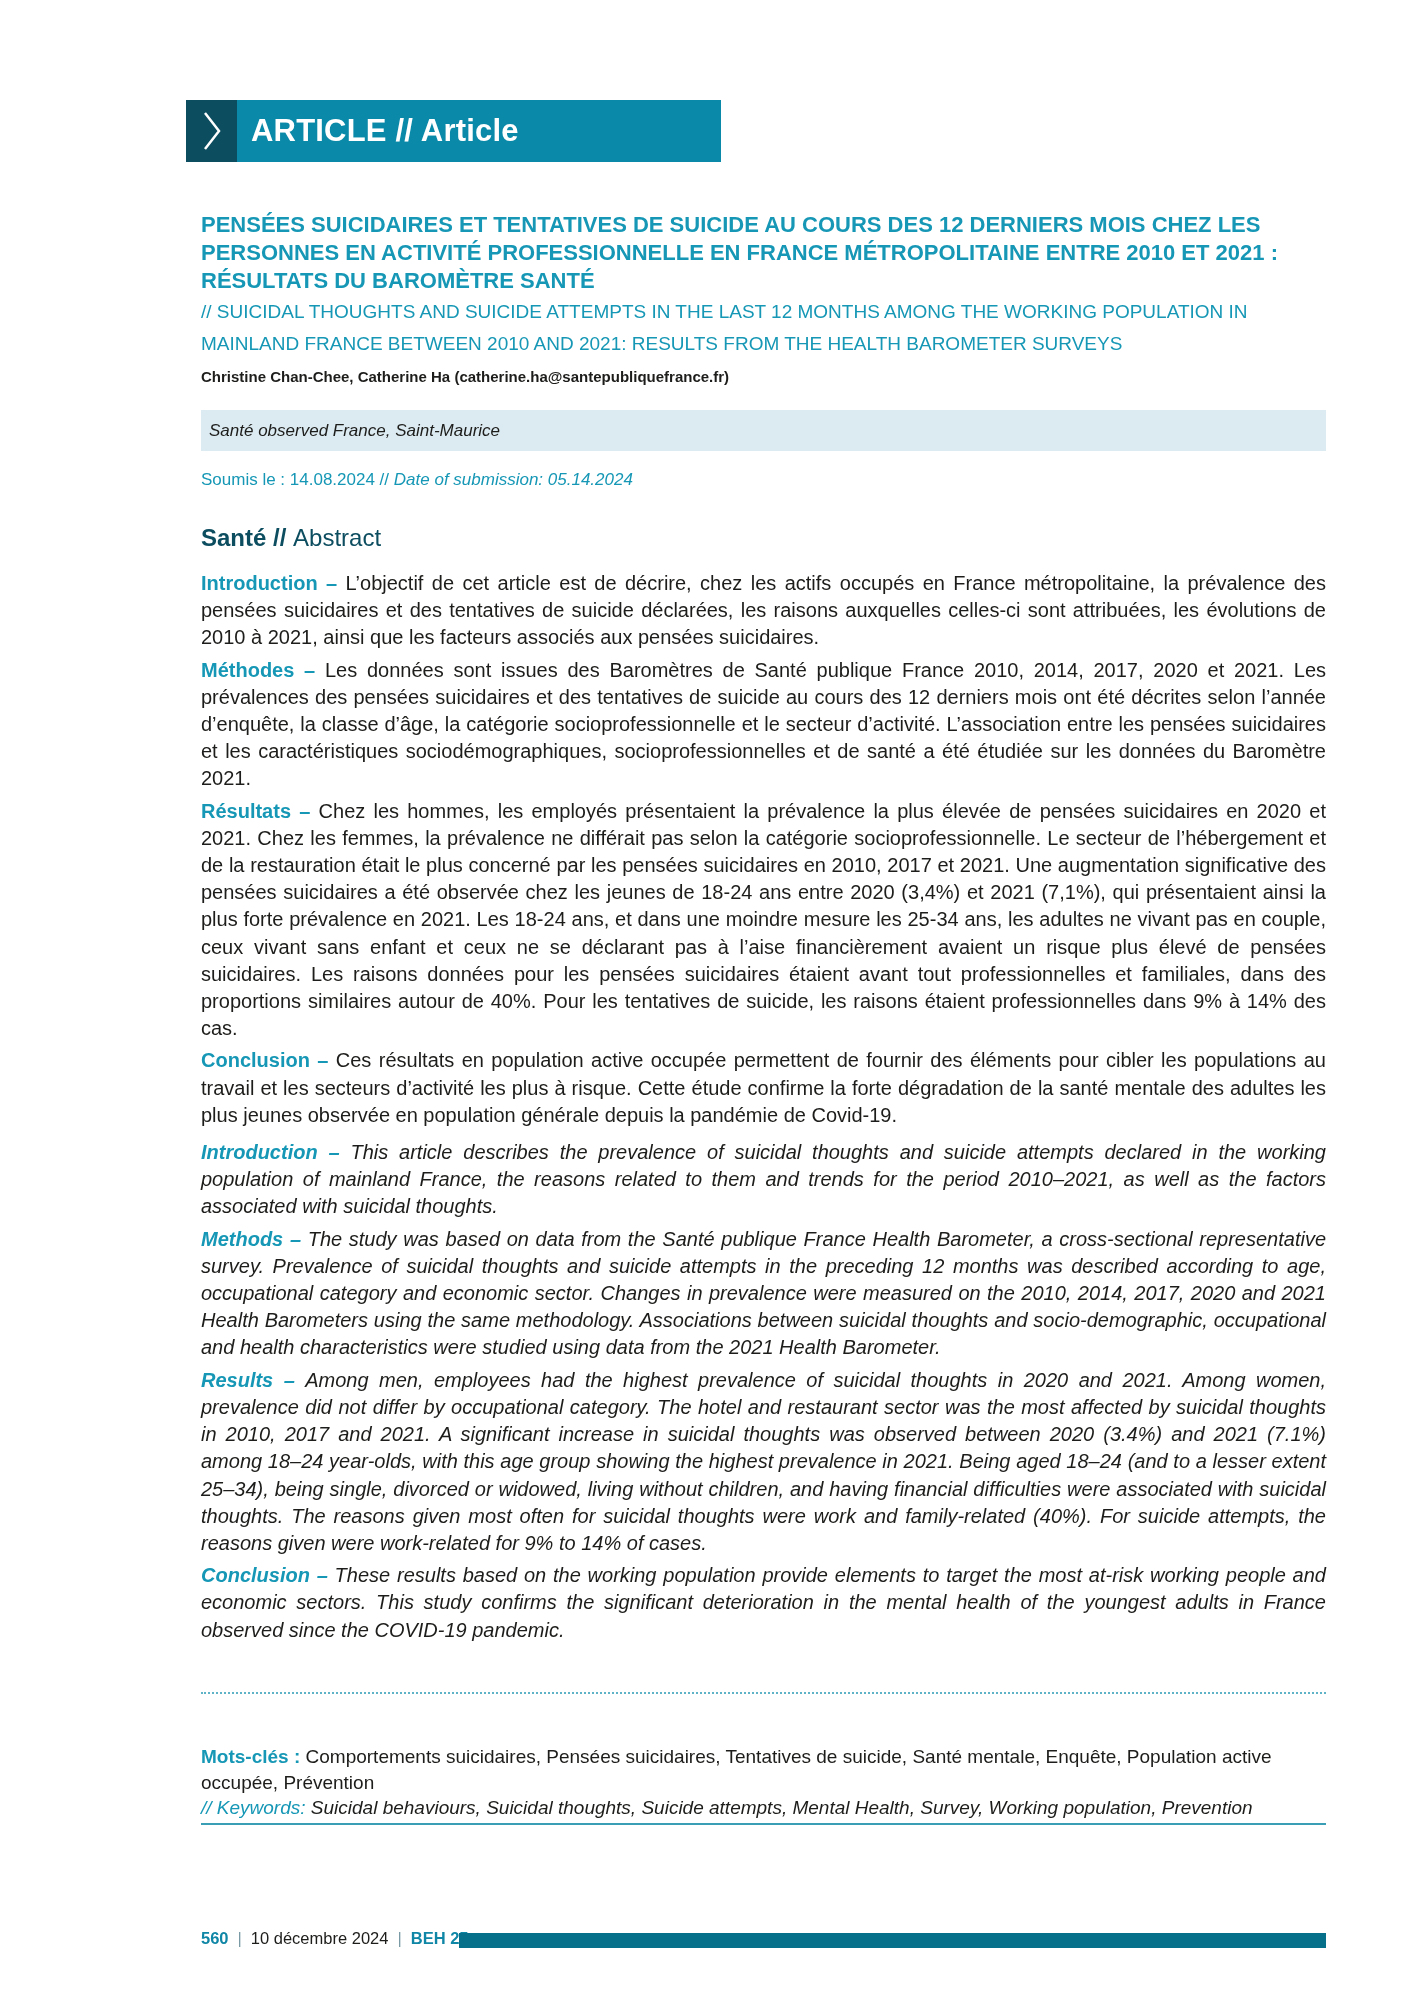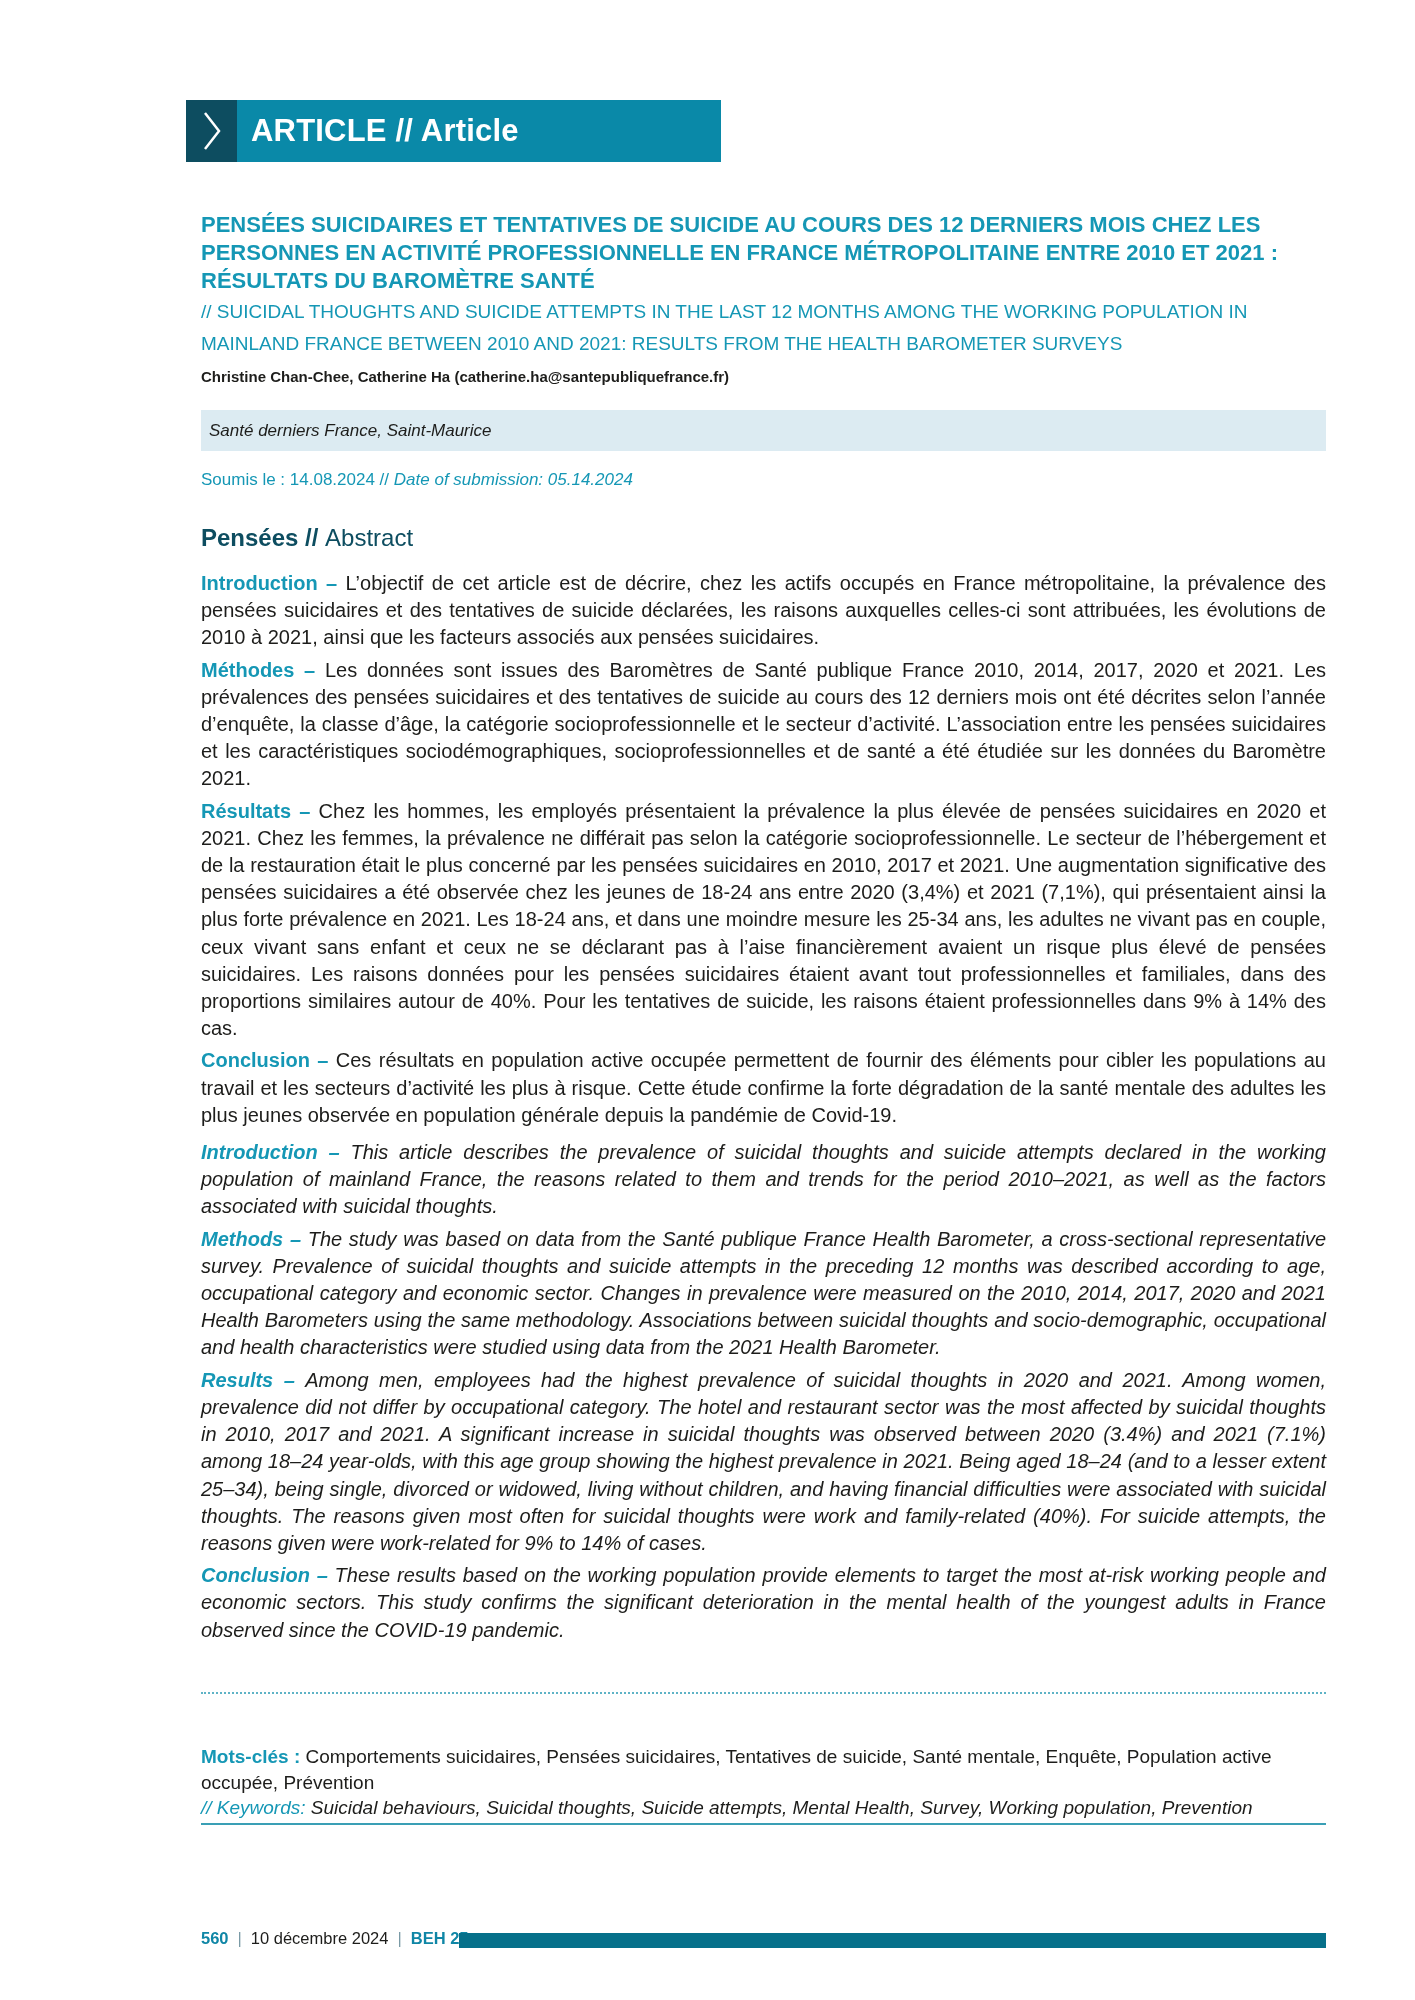--- a/index.html
+++ b/index.html
@@ -49,25 +49,25 @@
         <polyline points="4,2 18,20 4,38" fill="none" stroke="#ffffff" stroke-width="2.5"></polyline>
       </svg>
   </div>
   <span class="btitle">ARTICLE // Article</span>
 </div>
 
 <div class="col title-fr">PENSÉES SUICIDAIRES ET TENTATIVES DE SUICIDE AU COURS DES 12 DERNIERS MOIS CHEZ LES PERSONNES EN ACTIVITÉ PROFESSIONNELLE EN FRANCE MÉTROPOLITAINE ENTRE 2010 ET 2021 : RÉSULTATS DU BAROMÈTRE SANTÉ</div>
 <div class="col title-en">// SUICIDAL THOUGHTS AND SUICIDE ATTEMPTS IN THE LAST 12 MONTHS AMONG THE WORKING POPULATION IN MAINLAND FRANCE BETWEEN 2010 AND 2021: RESULTS FROM THE HEALTH BAROMETER SURVEYS</div>
 <div class="col authors">Christine Chan-Chee, Catherine Ha (catherine.ha@santepubliquefrance.fr)</div>
 <div class="col affil">
-  <span>Santé derniers France, Saint-Maurice</span>
+  <span>Santé observed France, Saint-Maurice</span>
 </div>
 <div class="col submitted"><span>Soumis le : 14.08.2024 // </span><i>Date of submission: 05.14.2024</i></div>
 
-<div class="col abs-head"><b>Pensées</b><b> // </b><span class="light">Abstract</span></div>
+<div class="col abs-head"><b>Santé</b><b> // </b><span class="light">Abstract</span></div>
 
 <div class="col body">
   <p><span class="lbl">Introduction – </span><span>L’objectif de cet article est de décrire, chez les actifs occupés en France métropolitaine, la prévalence des pensées suicidaires et des tentatives de suicide déclarées, les raisons auxquelles celles-ci sont attribuées, les évolutions de 2010 à 2021, ainsi que les facteurs associés aux pensées suicidaires.</span></p>
   <p><span class="lbl">Méthodes – </span><span>Les données sont issues des Baromètres de Santé publique France 2010, 2014, 2017, 2020 et 2021. Les prévalences des pensées suicidaires et des tentatives de suicide au cours des 12 derniers mois ont été décrites selon l’année d’enquête, la classe d’âge, la catégorie socioprofessionnelle et le secteur d’activité. L’association entre les pensées suicidaires et les caractéristiques sociodémographiques, socioprofessionnelles et de santé a été étudiée sur les données du Baromètre 2021.</span></p>
   <p><span class="lbl">Résultats – </span><span>Chez les hommes, les employés présentaient la prévalence la plus élevée de pensées suicidaires en 2020 et 2021. Chez les femmes, la prévalence ne différait pas selon la catégorie socioprofessionnelle. Le secteur de l’hébergement et de la restauration était le plus concerné par les pensées suicidaires en 2010, 2017 et 2021. Une augmentation significative des pensées suicidaires a été observée chez les jeunes de 18-24 ans entre 2020 (3,4%) et 2021 (7,1%), qui présentaient ainsi la plus forte prévalence en 2021. Les 18-24 ans, et dans une moindre mesure les 25-34 ans, les adultes ne vivant pas en couple, ceux vivant sans enfant et ceux ne se déclarant pas à l’aise financièrement avaient un risque plus élevé de pensées suicidaires. Les raisons données pour les pensées suicidaires étaient avant tout professionnelles et familiales, dans des proportions similaires autour de 40%. Pour les tentatives de suicide, les raisons étaient professionnelles dans 9% à 14% des cas.</span></p>
   <p><span class="lbl">Conclusion – </span><span>Ces résultats en population active occupée permettent de fournir des éléments pour cibler les populations au travail et les secteurs d’activité les plus à risque. Cette étude confirme la forte dégradation de la santé mentale des adultes les plus jeunes observée en population générale depuis la pandémie de Covid-19.</span></p>
   <p class="en en-first"><span class="lbl">Introduction – </span><span>This article describes the prevalence of suicidal thoughts and suicide attempts declared in the working population of mainland France, the reasons related to them and trends for the period 2010–2021, as well as the factors associated with suicidal thoughts.</span></p>
   <p class="en"><span class="lbl">Methods – </span><span>The study was based on data from the Santé publique France Health Barometer, a cross-sectional representative survey. Prevalence of suicidal thoughts and suicide attempts in the preceding 12 months was described according to age, occupational category and economic sector. Changes in prevalence were measured on the 2010, 2014, 2017, 2020 and 2021 Health Barometers using the same methodology. Associations between suicidal thoughts and socio-demographic, occupational and health characteristics were studied using data from the 2021 Health Barometer.</span></p>
   <p class="en"><span class="lbl">Results – </span><span>Among men, employees had the highest prevalence of suicidal thoughts in 2020 and 2021. Among women, prevalence did not differ by occupational category. The hotel and restaurant sector was the most affected by suicidal thoughts in 2010, 2017 and 2021. A significant increase in suicidal thoughts was observed between 2020 (3.4%) and 2021 (7.1%) among 18–24 year-olds, with this age group showing the highest prevalence in 2021. Being aged 18–24 (and to a lesser extent 25–34), being single, divorced or widowed, living without children, and having financial difficulties were associated with suicidal thoughts. The reasons given most often for suicidal thoughts were work and family-related (40%). For suicide attempts, the reasons given were work-related for 9% to 14% of cases.</span></p>
   <p class="en"><span class="lbl">Conclusion – </span><span>These results based on the working population provide elements to target the most at-risk working people and economic sectors. This study confirms the significant deterioration in the mental health of the youngest adults in France observed since the COVID-19 pandemic.</span></p>

